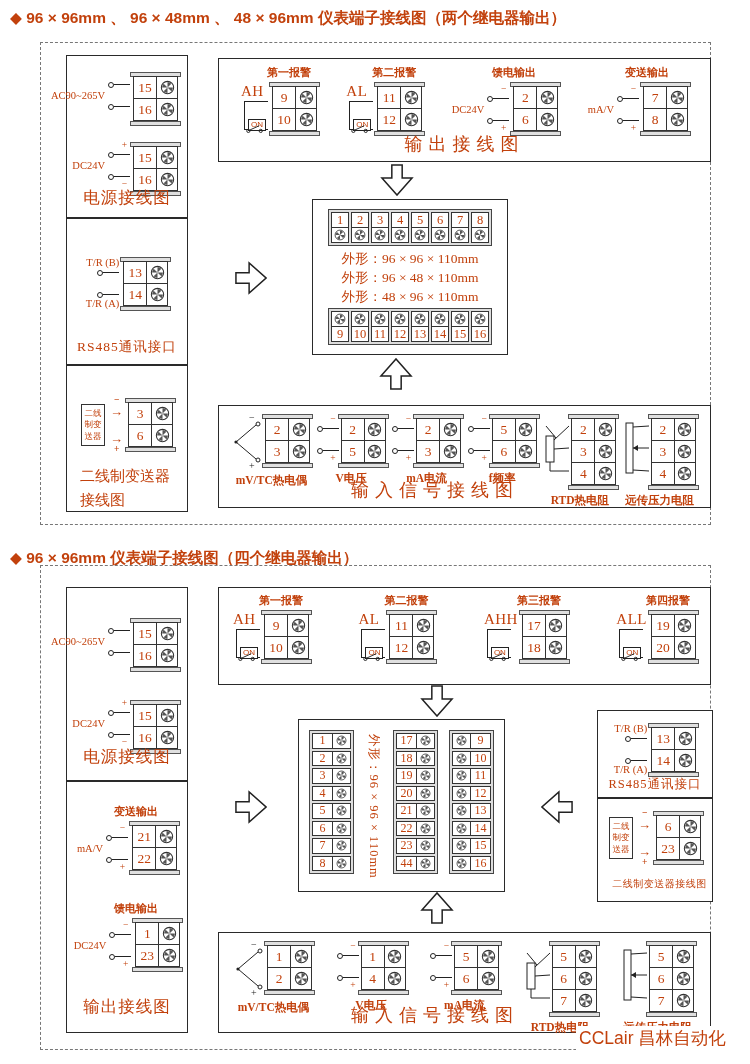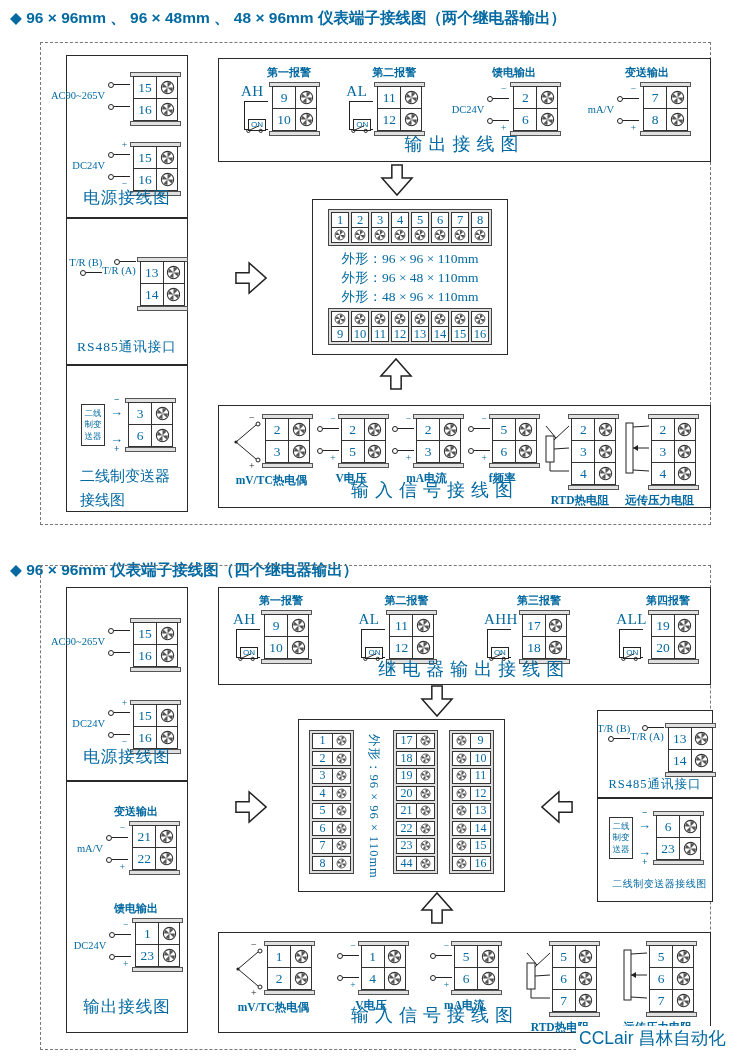--- a/index.html
+++ b/index.html
@@ -1,17 +1,17 @@
 <!DOCTYPE html>
 <html><head>
 <meta charset="utf-8">
 <style>
   html,body { margin:0; padding:0; background:#fff; }
   .page { position:relative; width:750px; height:1064px; background:#fff;
-          font-family:"Liberation Serif","DejaVu Serif",serif; color:#0369a1; overflow:hidden; }
+          font-family:"Liberation Serif","DejaVu Serif",serif; color:#c2410c; overflow:hidden; }
 
   .sec-title { position:absolute; left:10px; font-family:"Liberation Sans","DejaVu Sans",sans-serif;
                font-weight:bold; font-size:15.5px; white-space:nowrap; }
 
   .frame { position:absolute; border:1.5px dashed #777; box-sizing:border-box; }
   .dbox  { position:absolute; border:1.5px solid #2a2a2a; background:#fff; box-sizing:border-box; }
 
   
   .tblk { display:inline-flex; flex-direction:column; flex:0 0 auto; }
   .tblk::before,.tblk::after { content:""; display:block; height:3px; background:#e0e0e0;
@@ -66,21 +66,21 @@
 
   
   .pwr1 { padding-top:16px; display:flex; flex-direction:column; gap:16px; }
   .pwr2 { padding-top:30px; display:flex; flex-direction:column; gap:28px; }
   .pgroup { display:flex; justify-content:flex-end; align-items:flex-start; gap:3px; padding-right:9px; }
   .outL { padding-top:22px; display:flex; flex-direction:column; gap:26px; align-items:center; }
   .fgroup { width:fit-content; }
 
   
   .rs-row { display:flex; justify-content:center; align-items:flex-start; gap:4px; }
-  .rs-labels { display:flex; flex-direction:row; height:52px; justify-content:space-between; }
+  .rs-labels { display:flex; flex-direction:column; height:52px; justify-content:space-between; }
   .rs-l { display:flex; flex-direction:column; align-items:flex-end; }
   .rs-text { font-size:10.5px; white-space:nowrap; }
   .rsb1 { padding-top:38px; } .rsb2 { padding-top:12px; }
 
   
   .tw-row { display:flex; justify-content:center; align-items:center; gap:5px; }
   .twx { width:20px; border:1px solid #333; font-size:8.5px; line-height:1.3; padding:3px 1px;
          text-align:center; word-break:break-all; }
   .tw-arrows { display:flex; flex-direction:column; justify-content:space-between; height:48px; padding:4px 0; box-sizing:border-box; }
   .tw-a { position:relative; font-size:13px; line-height:1; font-weight:bold; }
@@ -773,21 +773,21 @@
                 </span>
               </div>
           </div>
         </div>
         <div class="ig-label">远传压力电阻</div>
       </div>
     </div>
     <div class="io-caption" style="left:44%">输入信号接线图</div>
   </div>
 
-  <div class="sec-title" style="top:560px">◆ 96 × 96mm 仪表端子接线图（四个继电器输出）</div>
+  <div class="sec-title" style="top:548px">◆ 96 × 96mm 仪表端子接线图（四个继电器输出）</div>
   <div class="frame" style="left:40px;top:565px;width:671px;height:485px"></div>
 
   <div class="dbox pwr2" style="left:66px;top:587px;width:122px;height:194px">
     <div class="pgroup">
       <div class="wlabel">
         <span class="wl-text">AC90~265V</span>
         <span class="wl-wires">
           <span class="wire">
               <i class="w-sign"></i>
             </span>
@@ -1053,21 +1053,20 @@
                 <span class="tscrew">
                   <svg class="screw" viewBox="0 0 20 20">
                     <use href="#sym-screw"></use>
                   </svg>
                 </span>
               </div>
           </div>
         </div>
       </div>
     </div>
-    <div class="io-caption" style="left:52%;bottom:3px">继电器输出接线图</div>
   </div>
 
   <svg class="arrow" style="left:420px;top:685px">
       <use href="#sym-arrow"></use>
     </svg>
   <svg class="arrow right" style="left:234px;top:791px">
       <use href="#sym-arrow"></use>
     </svg>
   <svg class="arrow left" style="left:540px;top:791px">
       <use href="#sym-arrow"></use>

